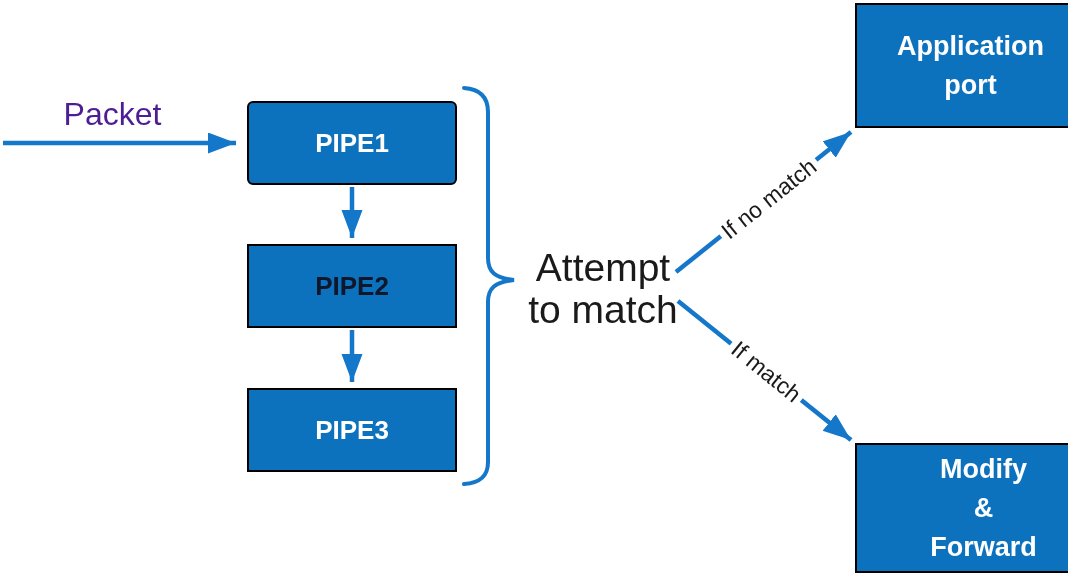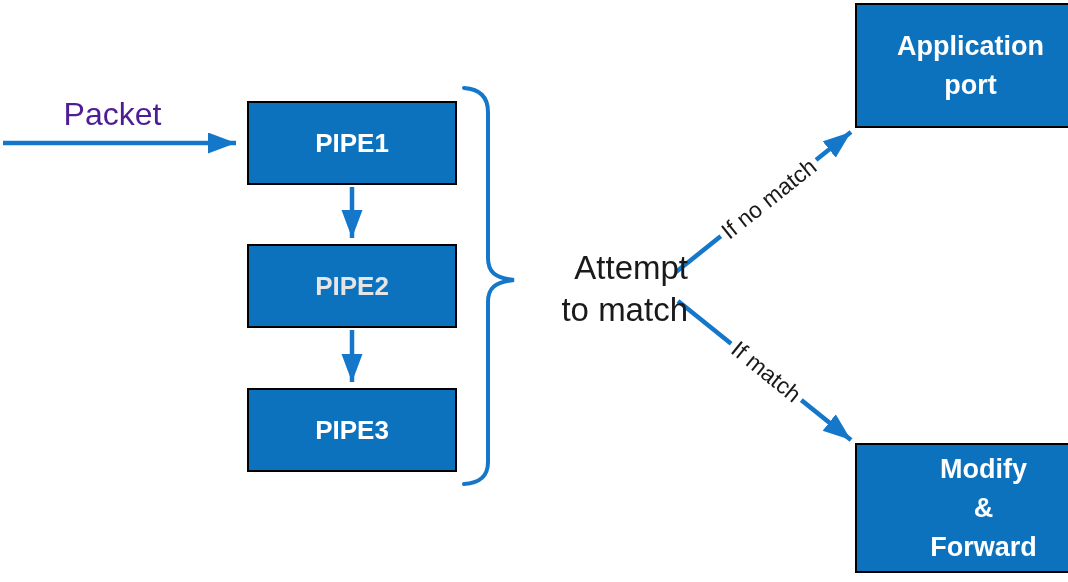--- a/index.html
+++ b/index.html
@@ -33,21 +33,21 @@
     color: #ffffff;
     font-weight: 700;
     white-space: pre-line;
   }
   .pipe-node {
     left: 247px;
     width: 210px;
     height: 84px;
     font-size: 26px;
   }
-  .pipe-1 { top: 101px; }
+  .pipe-1 { top: 101px; border-radius: 6px; }
   .pipe-2 { top: 244px; }
   .pipe-3 { top: 388px; }
   .outcome-node {
     left: 855px;
     width: 231px;
     font-size: 27px;
     line-height: 39px;
   }
   .outcome-top { top: 3px; height: 125px; }
   .outcome-bottom { top: 443px; height: 130px; padding-left: 26px; }
@@ -60,22 +60,22 @@
     top: 96px;
     width: 145px;
     text-align: center;
     font-size: 32px;
     line-height: 36px;
   }
   .attempt-label {
     left: 518px;
     top: 247px;
     width: 170px;
-    text-align: right;
-    font-size: 33px;
+    text-align: center;
+    font-size: 39px;
     line-height: 42px;
     white-space: pre-line;
   }
   .edge-label {
     position: absolute;
     font-size: 23px;
     color: #1a1a1a;
     white-space: nowrap;
     padding: 1px 4px;
   }
@@ -118,21 +118,21 @@
              C 488 272, 495 278, 514 280
              C 495 282, 488 288, 488 302
              L 488 462
              C 488 477, 479 483, 464 484" fill="none" stroke-width="4" stroke-linecap="round" stroke="#1477ca"></path>
   </svg>
 
   <div class="free-label packet-label" style="color: #4c1d95;">Packet</div>
 
   <div class="node pipe-node pipe-1" style="background: rgb(13, 114, 189); border-color: rgb(0, 0, 0); color: rgb(255, 255, 255);">PIPE1</div>
 
-  <div class="node pipe-node pipe-2" style="background: rgb(13, 114, 189); border-color: rgb(0, 0, 0); color: #e5e5e5;">PIPE2</div>
+  <div class="node pipe-node pipe-2" style="background: rgb(13, 114, 189); border-color: rgb(0, 0, 0); color: #0f172a;">PIPE2</div>
 
   <div class="node pipe-node pipe-3" style="background: rgb(13, 114, 189); border-color: rgb(0, 0, 0); color: rgb(255, 255, 255);">PIPE3</div>
 
   <div class="free-label attempt-label" style="color: rgb(26, 26, 26);">Attempt
 to match</div>
 
   <div class="edge-label edge-label-no-match" style="background: rgb(255, 255, 255); color: rgb(26, 26, 26);">If no match</div>
 
   <div class="edge-label edge-label-match" style="background: rgb(255, 255, 255); color: rgb(26, 26, 26);">If match</div>
 

